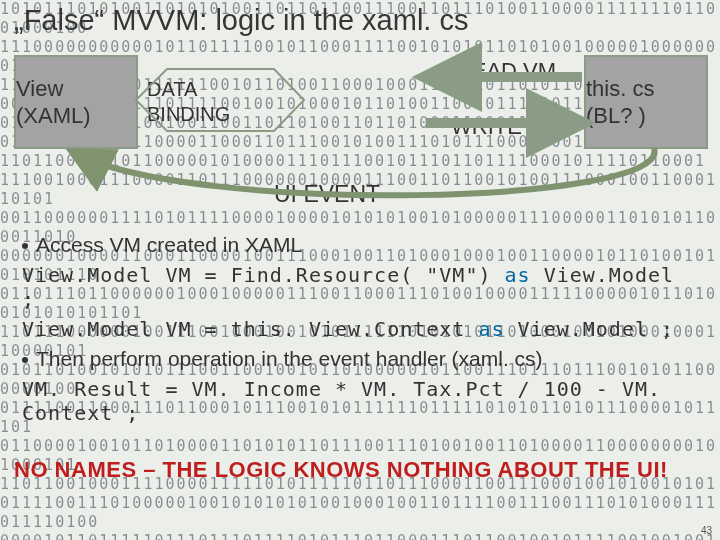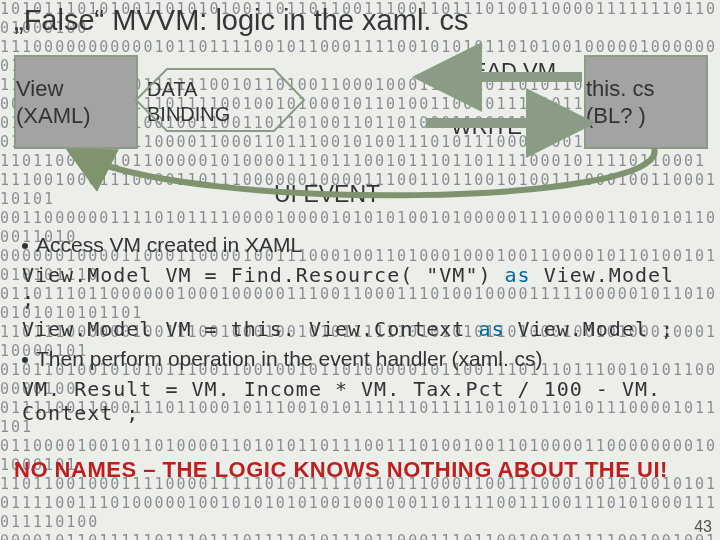--- a/index.html
+++ b/index.html
@@ -18,21 +18,21 @@
   .uievt{position:absolute;left:260px;top:126px;font-size:23px;color:#333}
   
   svg.ovl{position:absolute;inset:0;width:100%;height:100%;overflow:visible}
   .body{font-size:21px;color:#333}
   .body p{margin:6px 8px}
   .bul{display:flex;align-items:flex-start;gap:8px}
   .bul .dot{width:6px;height:6px;border-radius:50%;background:#333;margin-top:10px;flex:none}
   .code{font-family:Consolas,monospace;font-size:20px;letter-spacing:1px;margin:6px 0 14px 0}
   .kw{color:#0369a1}
   .warn{font-size:22px;color:#be1e1e;font-weight:700;margin-top:32px;letter-spacing:.5px}
-  .pg{position:absolute;right:8px;bottom:4px;font-size:16px;color:#555}
+  .pg{position:absolute;right:8px;bottom:4px;font-size:10px;color:#555}
 </style>
 </head>
 <body>
 
 <div class="bg">
   <div class="bits">1010111010100110101010011011011001110011011101001100001111111011001000100
 1110000000000010110111100101100011110010101011010100100000100000001
 1100101011000111111001011010011000100011010101101011000010101011
 0010101110001110111100100101000101101001100101110101110001
 011000001010100100110011011010011011010001100011001001100110100

